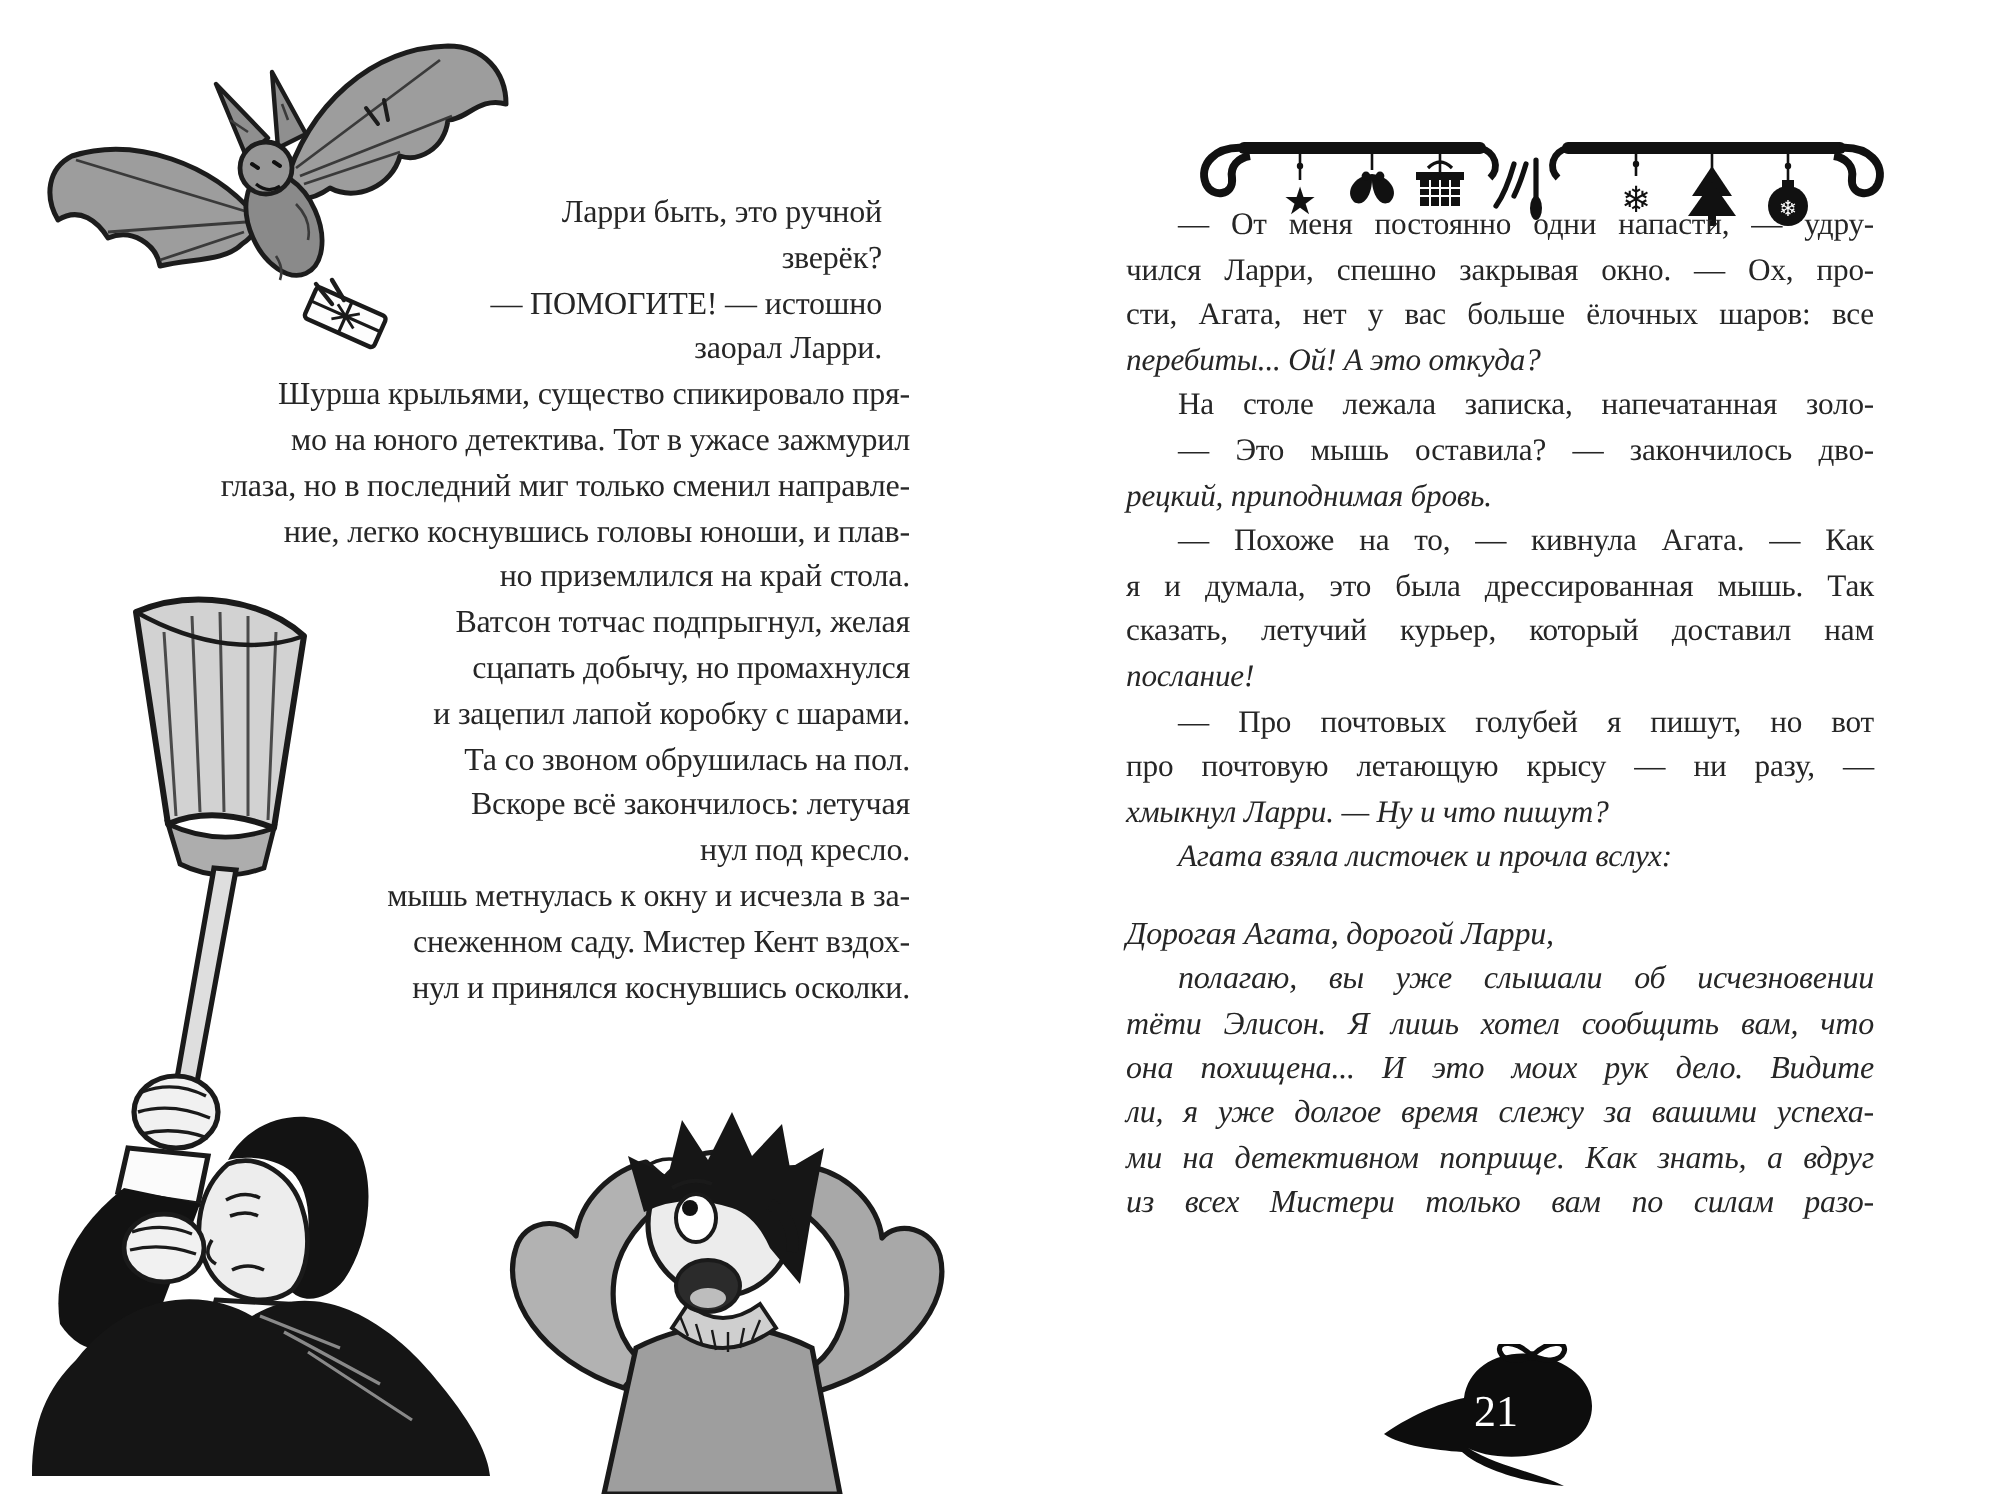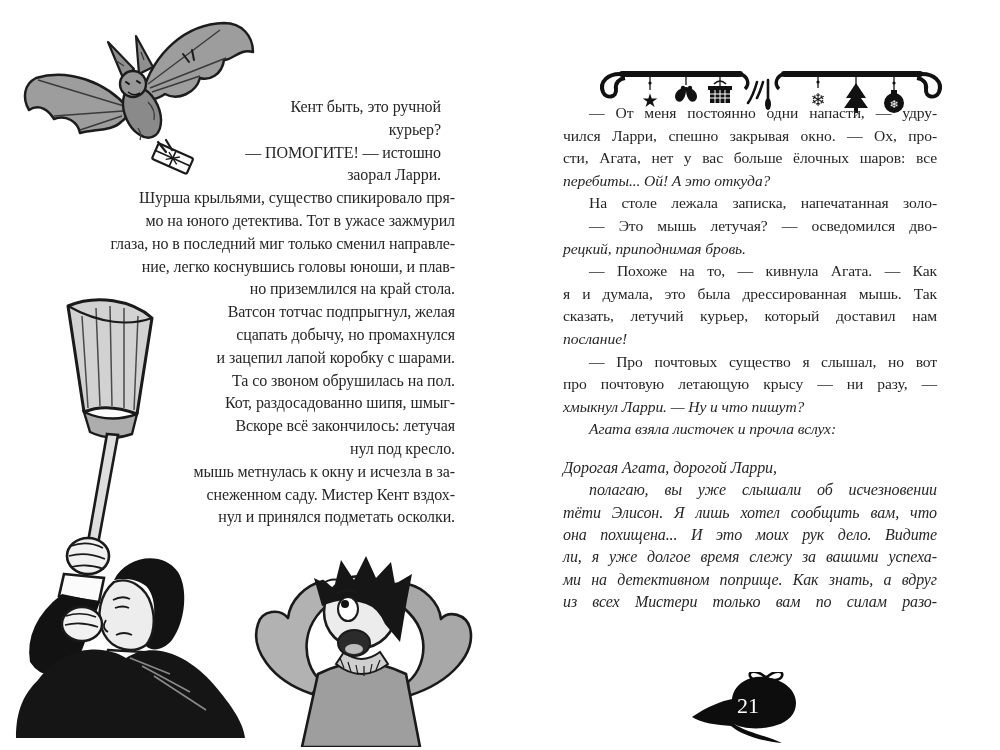--- a/index.html
+++ b/index.html
@@ -127,39 +127,38 @@
 
     <ellipse cx="100" cy="57" rx="10" ry="12" fill="#ffffff" stroke="#1a1a1a" stroke-width="2"></ellipse>
     <circle cx="97" cy="52" r="4" fill="#111"></circle>
     <path d="M88,42 q10,-6 20,-2" stroke="#1a1a1a" stroke-width="2" fill="none"></path>
 
     <ellipse cx="106" cy="91" rx="16" ry="13" fill="#2b2b2b" stroke="#1a1a1a" stroke-width="2"></ellipse>
     <ellipse cx="106" cy="97" rx="9" ry="5" fill="#bdbdbd"></ellipse>
   </svg>
 
   <div class="abs left-text">
-    <div class="ln b1">Кент быть, это ручной</div>
-    <div class="ln b1">курьер?</div>
+    <div class="ln b1">Ларри быть, это ручной</div>
+    <div class="ln b1">зверёк?</div>
     <div class="ln b1">— ПОМОГИТЕ! — истошно</div>
     <div class="ln b1">заорал Ларри.</div>
     <div class="ln">Шурша крыльями, существо спикировало пря-</div>
     <div class="ln">мо на юного детектива. Тот в ужасе зажмурил</div>
     <div class="ln">глаза, но в последний миг только сменил направле-</div>
     <div class="ln">ние, легко коснувшись головы юноши, и плав-</div>
     <div class="ln">но приземлился на край стола.</div>
     <div class="ln">Ватсон тотчас подпрыгнул, желая</div>
     <div class="ln">сцапать добычу, но промахнулся</div>
     <div class="ln">и зацепил лапой коробку с шарами.</div>
     <div class="ln">Та со звоном обрушилась на пол.</div>
-    <div class="ln">Кот, раздосадованно шипя, шмыг-</div>
     <div class="ln">Вскоре всё закончилось: летучая</div>
     <div class="ln">нул под кресло.</div>
     <div class="ln">мышь метнулась к окну и исчезла в за-</div>
     <div class="ln">снеженном саду. Мистер Кент вздох-</div>
-    <div class="ln">нул и принялся подметать осколки.</div>
+    <div class="ln">нул и принялся коснувшись осколки.</div>
   </div>
 </div>
 
 <div class="abs" style="left:500px;top:0;width:500px;height:750px;">
 
   <svg class="abs" style="left:94px;top:52px;" width="356" height="64" viewBox="0 0 356 64">
 
     <path d="M28,22 H146" stroke="#111" stroke-width="6" stroke-linecap="round"></path>
     <path d="M28,22 C14,21 5,30 9,40 C12,47 23,46 22,37 C21,31 25,27 31,26" fill="none" stroke="#111" stroke-width="4"></path>
     <path d="M146,22 C154,24 156,32 151,37" fill="none" stroke="#111" stroke-width="3.4"></path>
@@ -214,27 +213,27 @@
       <text x="300" y="56" font-family="DejaVu Sans, sans-serif" font-size="11" fill="#fff" text-anchor="middle">❄</text>
     </g>
   </svg>
 
   <div class="abs right-text" style="left:63px;">
     <div class="ln ind">— От меня постоянно одни напасти, — удру-</div>
     <div class="ln">чился Ларри, спешно закрывая окно. — Ох, про-</div>
     <div class="ln">сти, Агата, нет у вас больше ёлочных шаров: все</div>
     <div class="ln end">перебиты... Ой! А это откуда?</div>
     <div class="ln ind">На столе лежала записка, напечатанная золо-</div>
-    <div class="ln ind">— Это мышь летучая? — осведомился дво-</div>
+    <div class="ln ind">— Это мышь оставила? — закончилось дво-</div>
     <div class="ln end">рецкий, приподнимая бровь.</div>
     <div class="ln ind">— Похоже на то, — кивнула Агата. — Как</div>
     <div class="ln">я и думала, это была дрессированная мышь. Так</div>
     <div class="ln">сказать, летучий курьер, который доставил нам</div>
     <div class="ln end">послание!</div>
-    <div class="ln ind">— Про почтовых существо я слышал, но вот</div>
+    <div class="ln ind">— Про почтовых голубей я пишут, но вот</div>
     <div class="ln">про почтовую летающую крысу — ни разу, —</div>
     <div class="ln end">хмыкнул Ларри. — Ну и что пишут?</div>
     <div class="ln ind end">Агата взяла листочек и прочла вслух:</div>
 
     <div class="letter">
       <div class="ln end">Дорогая Агата, дорогой Ларри,</div>
       <div class="ln ind">полагаю, вы уже слышали об исчезновении</div>
       <div class="ln">тёти Элисон. Я лишь хотел сообщить вам, что</div>
       <div class="ln">она похищена... И это моих рук дело. Видите</div>
       <div class="ln">ли, я уже долгое время слежу за вашими успеха-</div>

